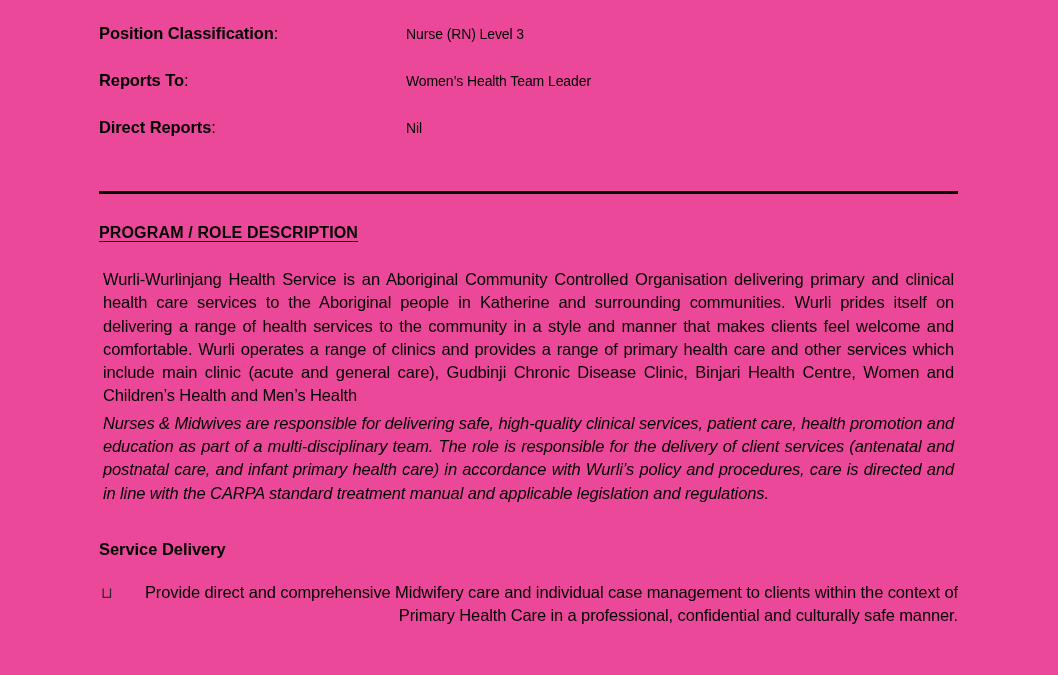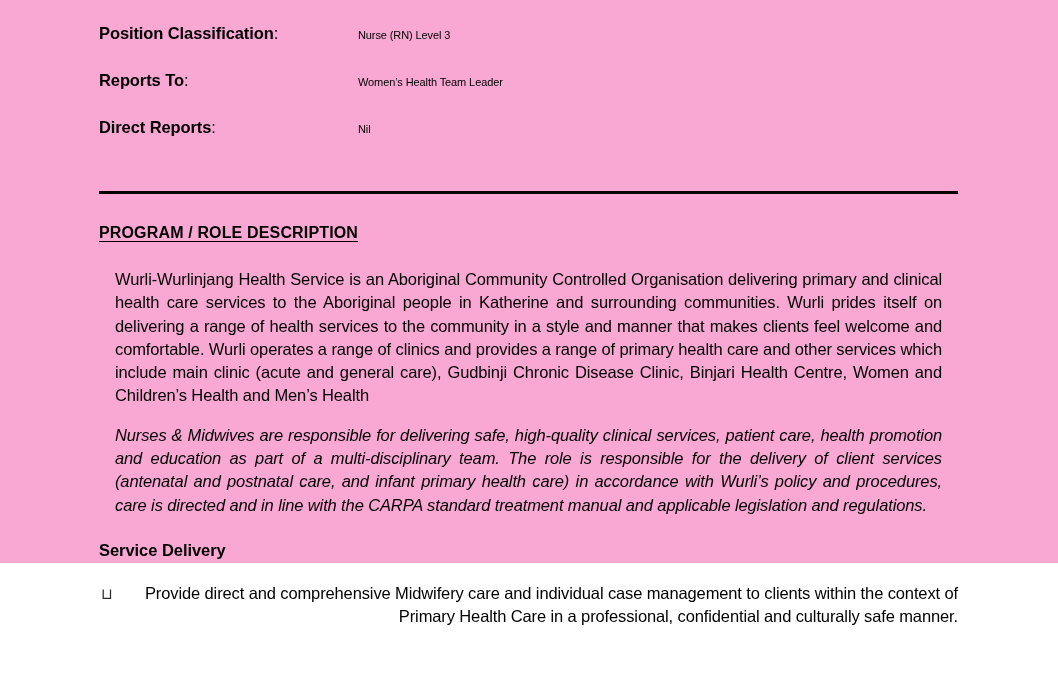--- a/index.html
+++ b/index.html
@@ -13,22 +13,22 @@
     height: 675px;
     overflow: hidden;
     font-family: "Liberation Sans", sans-serif;
     color: #000000;
     -webkit-font-smoothing: antialiased;
   }
 
   .page {
     position: relative;
     width: 1058px;
-    height: 563px;
-    background: #f9a8d4;
+    height: 675px;
+    background: #ec4899;
   }
 
   
   .content {
     position: absolute;
     left: 99px;
     top: 0;
     width: 859px;
   }
 
@@ -47,25 +47,26 @@
     font-size: 16.5px;
     line-height: 1.1;
     font-weight: bold;
     letter-spacing: -0.1px;
     white-space: nowrap;
   }
   .meta-label .colon {
     font-weight: normal;
   }
   .meta-value {
-    font-size: 11px;
+    font-size: 14px;
     line-height: 1.1;
     font-weight: normal;
     letter-spacing: -0.1px;
     white-space: nowrap;
+    margin-left: 48px;
   }
 
   
   .rule {
     margin-top: 26px;
     height: 0;
     border: 0;
     border-top: 3px solid #000000;
     width: 859px;
   }
@@ -77,34 +78,34 @@
     text-decoration: underline;
     text-underline-offset: 3px;
     letter-spacing: 0.15px;
     margin-top: 30px;
   }
 
   .sub-heading {
     font-size: 16.5px;
     font-weight: bold;
     letter-spacing: -0.05px;
-    margin-top: 24px;
+    margin-top: 35px;
   }
 
   
   .body-block {
     margin-top: 26px;
   }
   .body-par {
     font-size: 16.5px;
     line-height: 23.3px;
     text-align: justify;
     text-justify: inter-word;
     letter-spacing: -0.12px;
-    margin: 16px;
+    margin: 4px;
   }
   .body-par.no-justify-last {
     text-align-last: left;
     font-style: italic;
   }
 
   
   .bullet-list {
     margin-top: 22px;
   }

